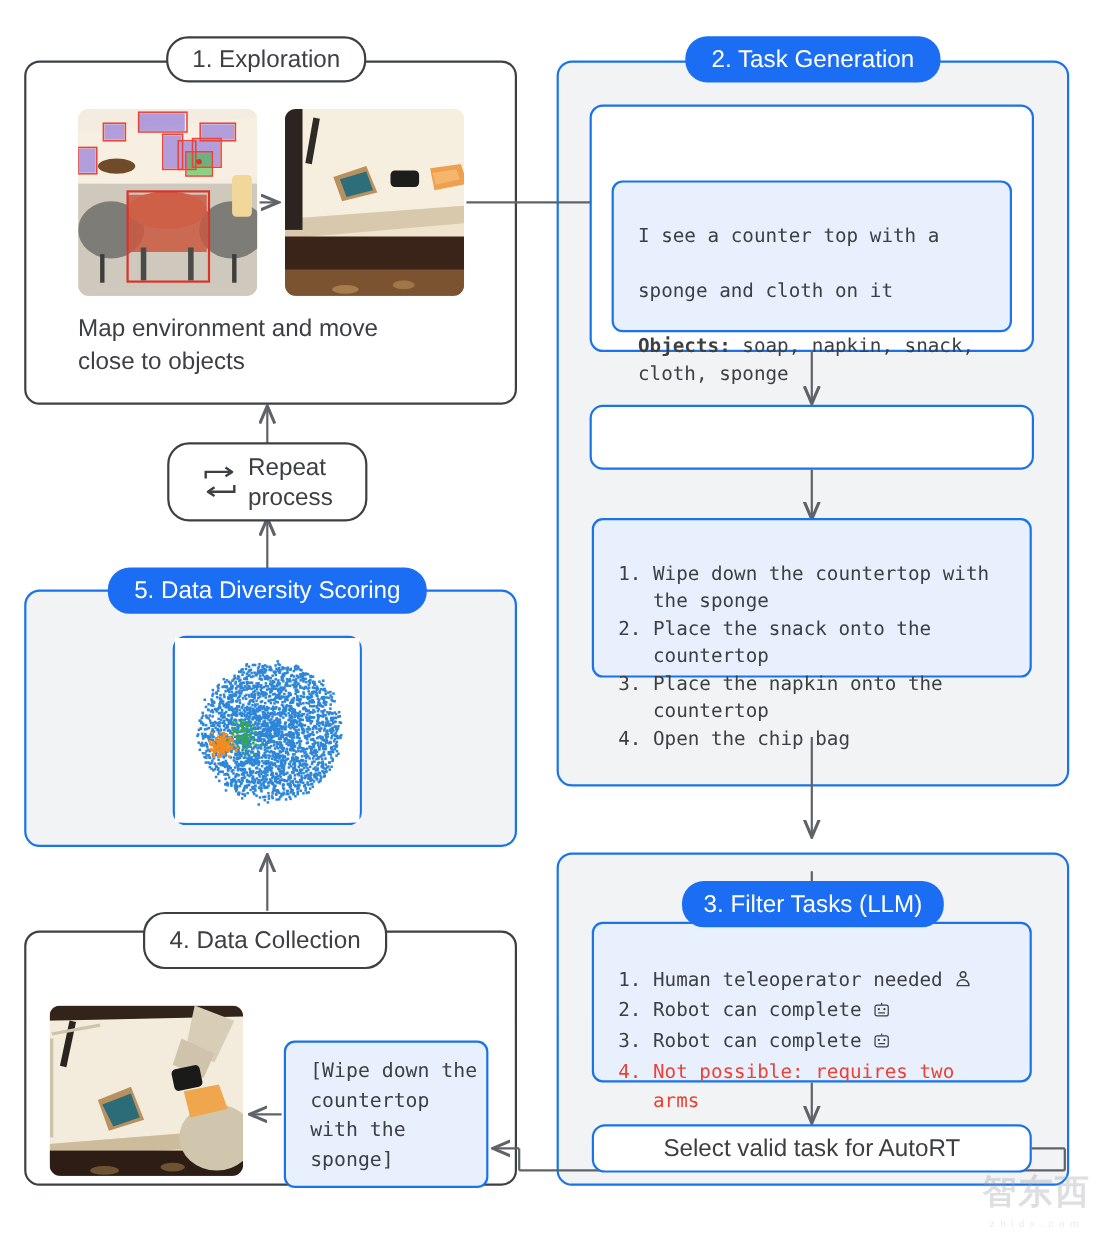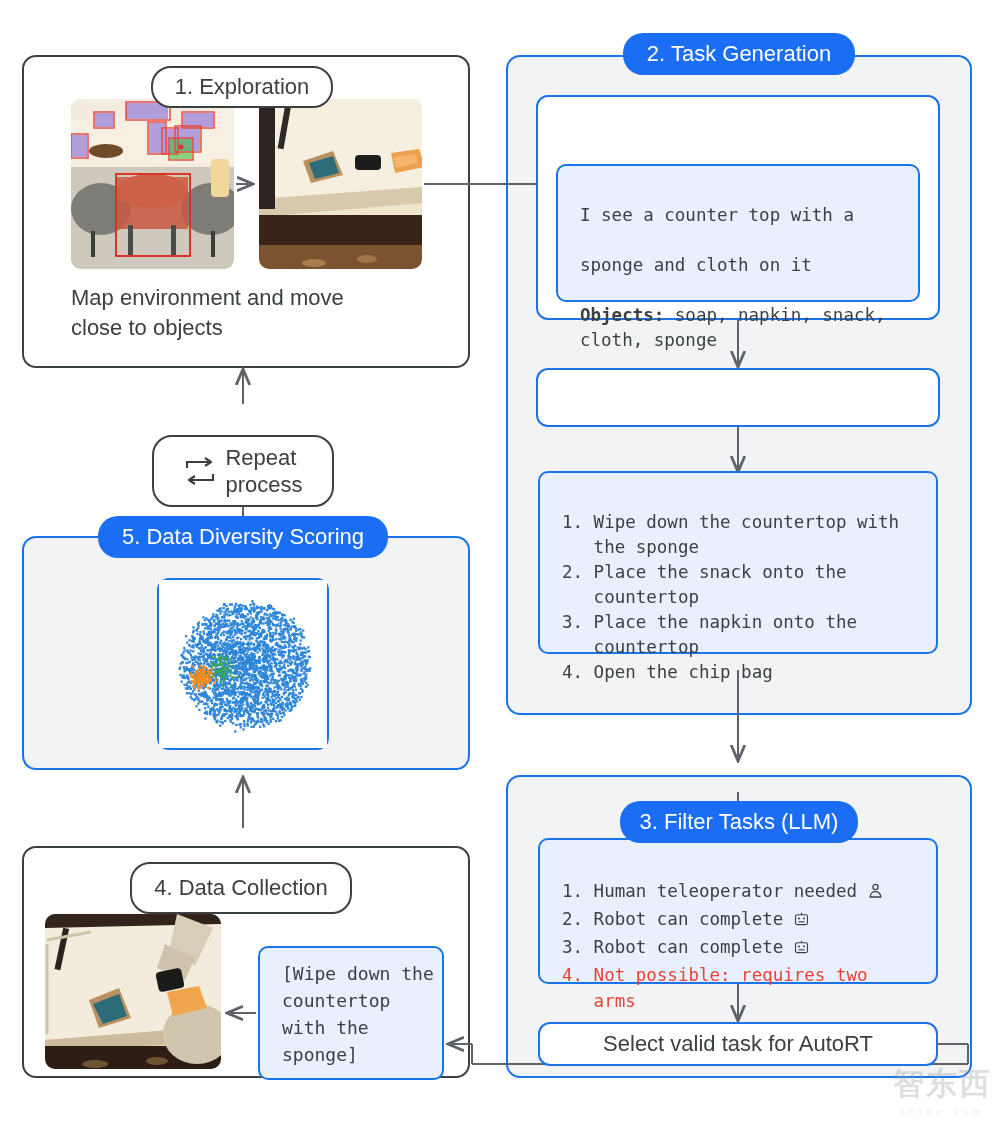--- a/index.html
+++ b/index.html
@@ -5,21 +5,21 @@
   html,body{margin:0;padding:0;background:#ffffff;}
   body{width:1000px;height:1125px;position:relative;
        font-family:"Liberation Sans", sans-serif;color:#3c4043;overflow:hidden;}
   .panel{position:absolute;box-sizing:border-box;border-radius:14px;}
   .panel.plain{background:#ffffff;border:2px solid #3c4043;}
   .panel.blue{background:#f1f3f4;border:2px solid #1a73e8;}
 
   .badge{position:absolute;box-sizing:border-box;display:flex;align-items:center;
          justify-content:center;border-radius:20px;white-space:nowrap;z-index:6;}
   .badge.light{background:#ffffff;border:2px solid #3c4043;color:#3c4043;
-               font-size:22px;padding:0 18px;margin-top:33px;}
+               font-size:22px;padding:0 18px;}
   .badge.solid{background:#1b6ef3;color:#ffffff;font-size:22px;padding:11px 20px;}
 
   .card{position:absolute;box-sizing:border-box;background:#ffffff;
         border:2px solid #1a73e8;border-radius:12px;z-index:4;}
   .card-title{position:absolute;font-size:22px;color:#3c4043;white-space:nowrap;}
 
   .mono{position:absolute;box-sizing:border-box;background:#e8f0fe;
         border:2px solid #1a73e8;border-radius:10px;
         font-family:"DejaVu Sans Mono", monospace;font-size:17.5px;
         line-height:25px;color:#3c4043;white-space:pre;padding:12px 22px;z-index:5;}
@@ -3052,21 +3052,21 @@
 <span>I see a counter top with a</span>
 <span>
 </span><span>sponge and cloth on it</span><span>
 
 </span><b>Objects:</b><span> soap, napkin, snack,
 cloth, sponge</span></div>
 
 <div class="card" style="left:536px;top:368px;width:404px;height:59px;"></div>
 <div class="card-title" style="left:558px;top:385px;">Generate tasks (LLM)</div>
 
-<div class="mono" style="left:538px;top:471px;width:400px;height:183px;">
+<div class="mono" style="left:538px;top:471px;width:400px;height:145px;">
 <span>1. Wipe down the countertop with
    the sponge</span><span>
 </span><span>2. Place the snack onto the
    countertop</span><span>
 </span><span>3. Place the napkin onto the
    countertop</span><span>
 </span><span>4. Open the chip bag</span></div>
 
 <div class="panel blue" style="left:506px;top:775px;width:466px;height:303px;"></div>
 <div class="badge solid" style="left:620px;top:753px;width:238px;height:42px;margin-top:48px;">

